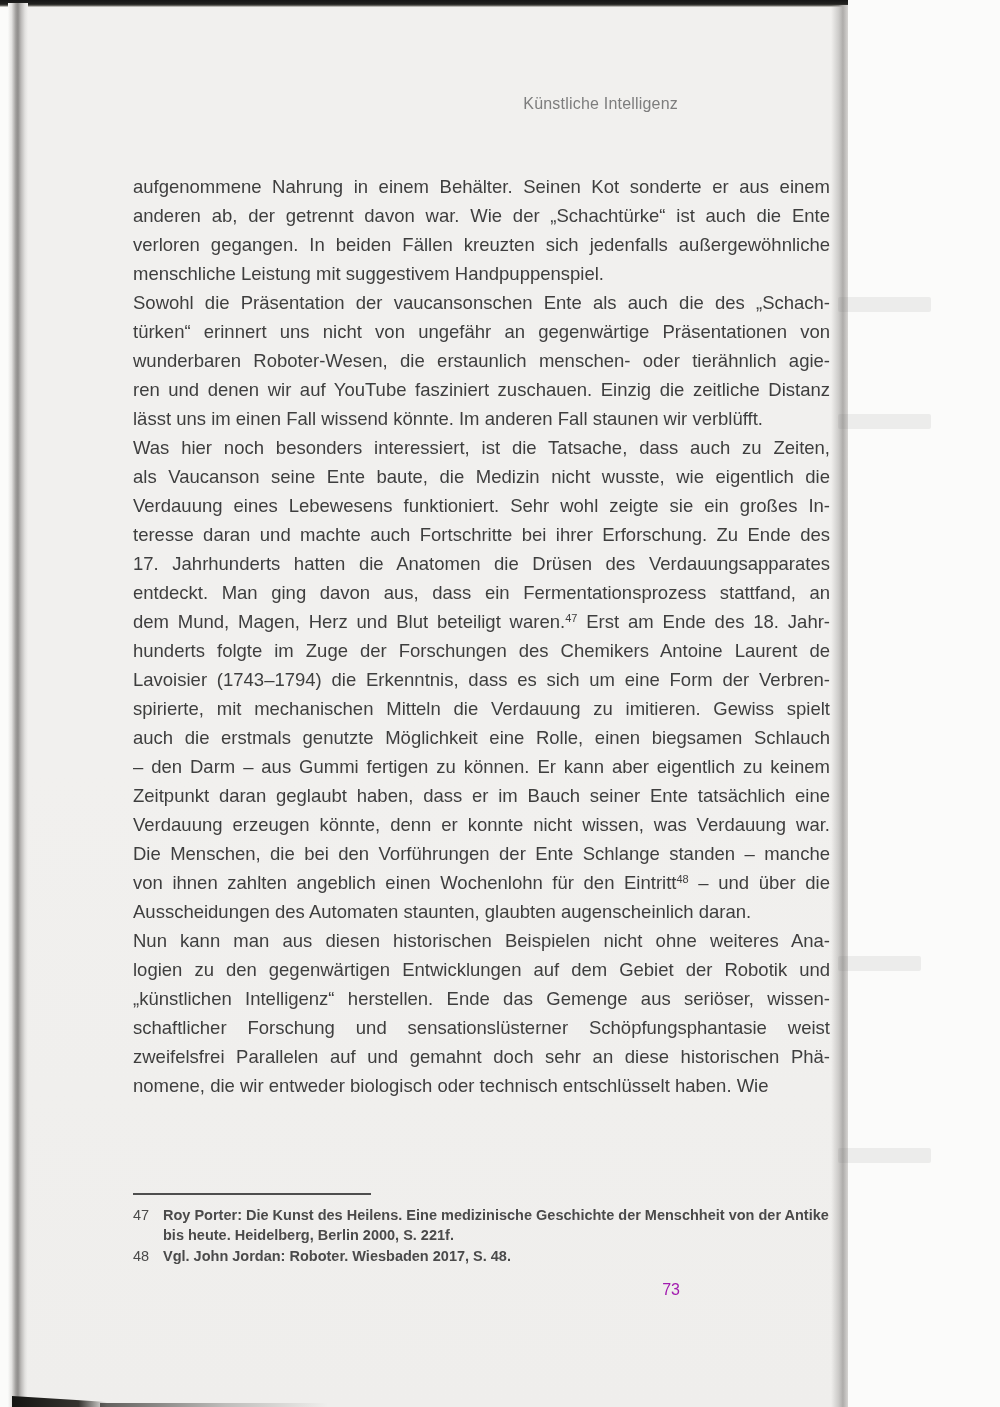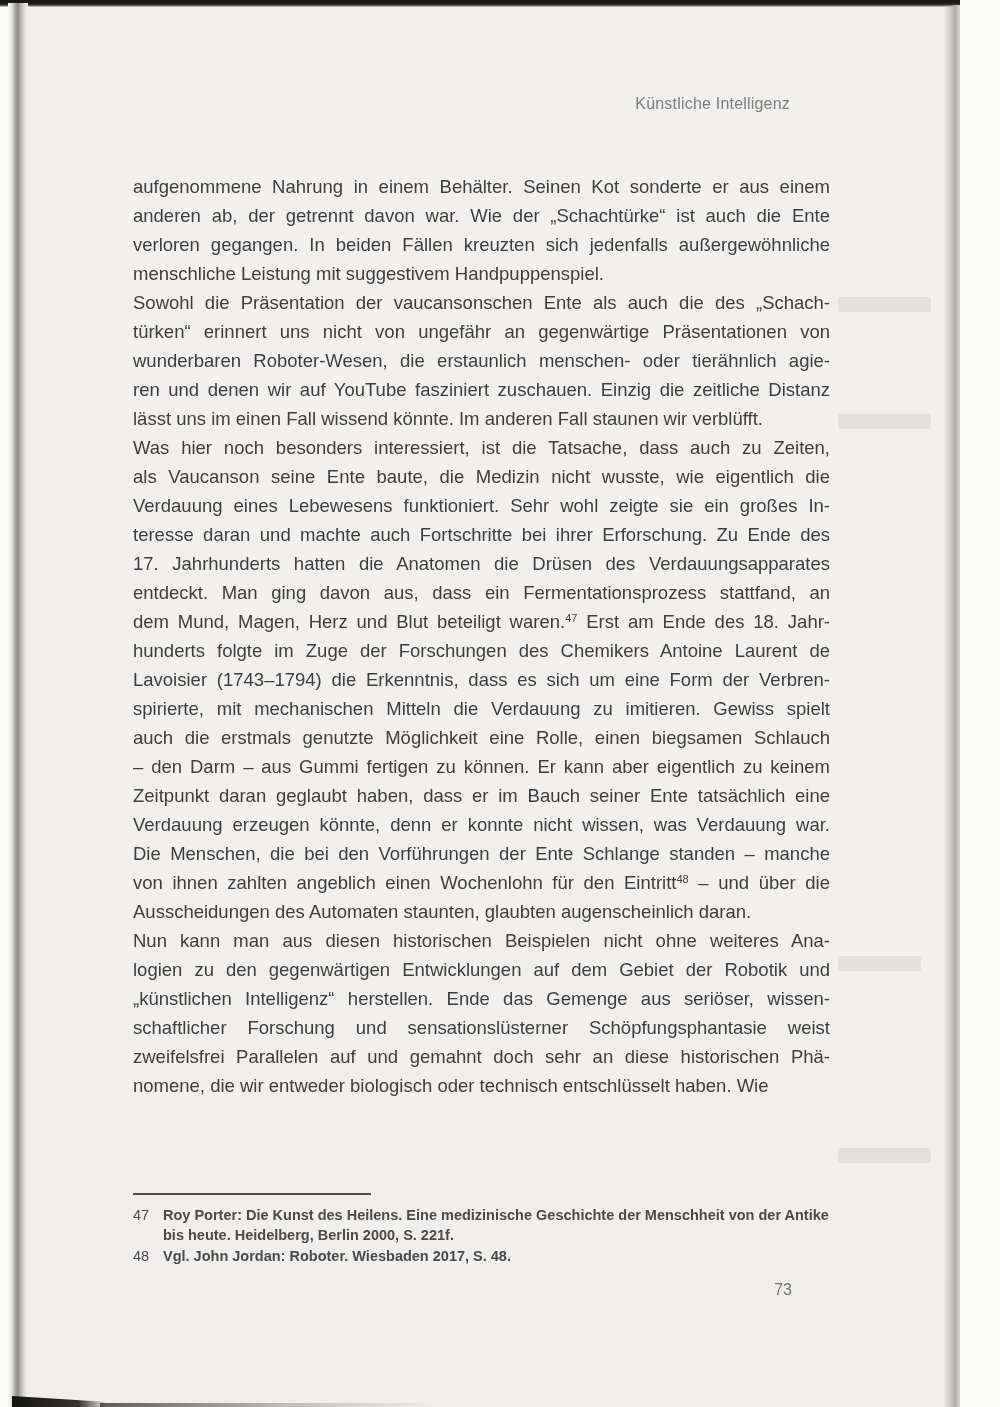--- a/index.html
+++ b/index.html
@@ -4,21 +4,21 @@
 <style>
   html, body {
     margin: 0; padding: 0;
     width: 1000px; height: 1407px;
     overflow: hidden;
     background: #fbfbfa;
     font-family: "Liberation Sans", sans-serif;
   }
   .scan {
     position: relative;
-    width: 960px; height: 1407px;
+    width: 848px; height: 1407px;
   }
   
   .page-surface {
     position: absolute;
     left: 24px; top: 0; right: 0; bottom: 0;
     background: linear-gradient(180deg, var(--page-background, #f1f0ee) 0%, #f1f0ee 55%, #efeeec 100%);
   }
   
   .top-edge {
     position: absolute; left: 0; top: 0; right: 0; height: 7px;
@@ -87,21 +87,21 @@
     color: var(--footnote-text, #4a4a4a);
   }
   .fn-row { display: flex; margin-bottom: 1px; }
   .fn-num { width: 30px; flex: 0 0 30px; }
   .fn-text { flex: 1; font-weight: bold; }
   
   .pagenum {
     position: absolute;
     top: 1281px; right: 168px;
     font-size: 16px;
-    color: #737373;
+    color: #a21caf;
   }
   
   .ghost {
     position: absolute;
     background: rgba(110,108,104,0.10);
     border-radius: 2px;
   }
   .g1 { left: 838px; top: 297px;  width: 93px; height: 15px; }
   .g2 { left: 838px; top: 414px;  width: 93px; height: 15px; }
   .g3 { left: 838px; top: 956px;  width: 83px; height: 15px; }

